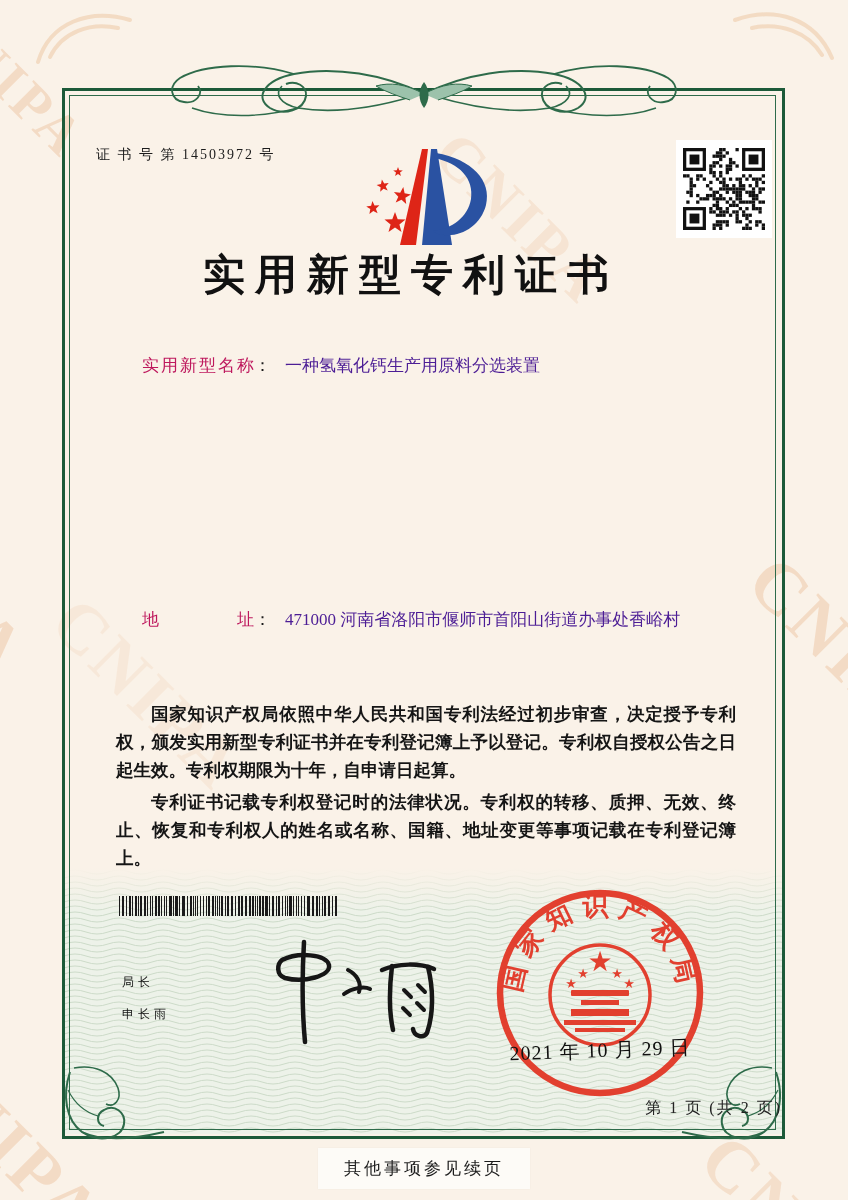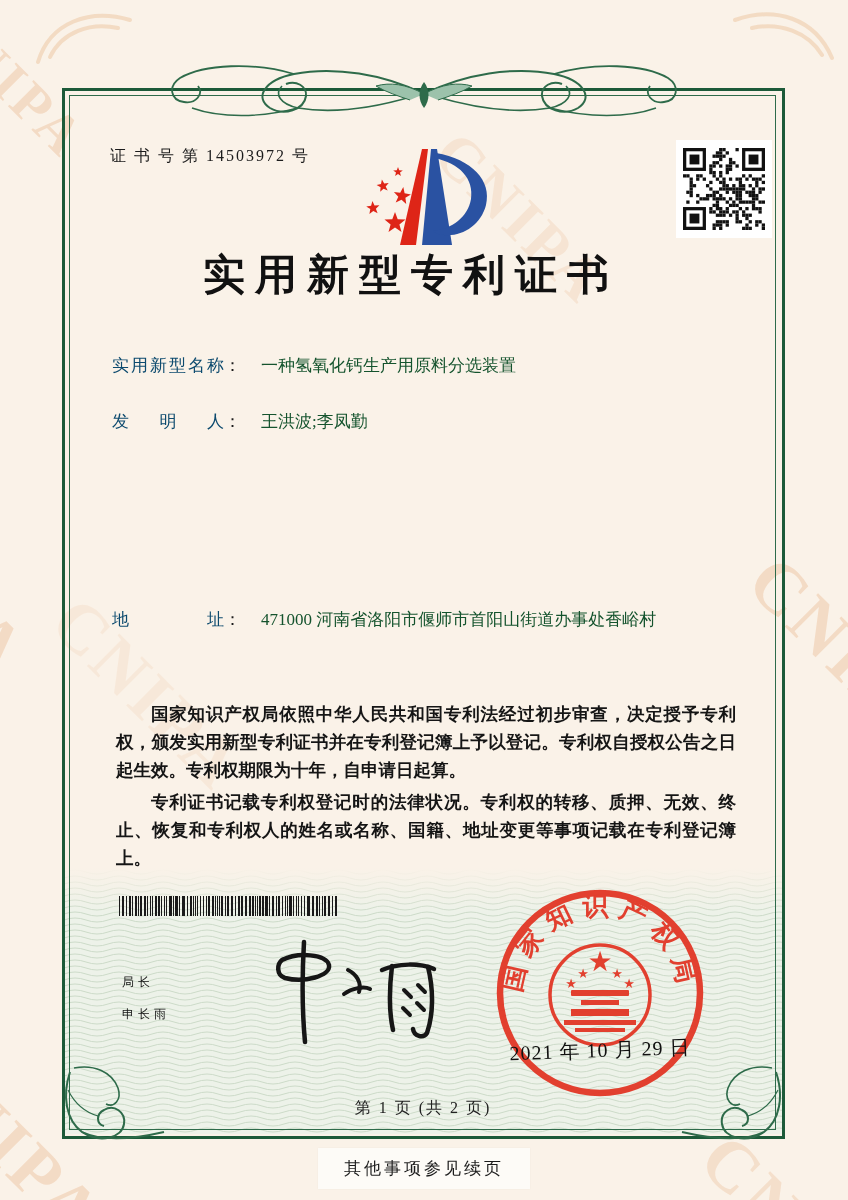--- a/index.html
+++ b/index.html
@@ -22,44 +22,44 @@
   .band{left:64px; top:868px; width:718px; height:266px; z-index:2;}
   .band-fade{left:64px; top:868px; width:718px; height:44px; z-index:2;
     background:linear-gradient(#faf2e8, rgba(250,242,232,0));}
   
   .frame-outer{left:62px; top:88px; width:717px; height:1045px;
     border:3px solid #1c5a39; z-index:3;}
   .frame-inner{left:69px; top:95px; width:705px; height:1033px;
     border:1px solid #2e6b4a; z-index:3;}
   .orn{z-index:4;}
   
-  .certno{left:110px; top:146px; z-index:5; font-size:16px; letter-spacing:2px; color:#1c1c1c;}
+  .certno{left:96px; top:146px; z-index:5; font-size:14px; letter-spacing:2px; color:#1c1c1c;}
   .logo{left:350px; top:143px; width:150px; height:110px; z-index:5;}
   .qrbox{left:676px; top:140px; width:96px; height:98px; background:#fff; z-index:5;
     display:flex; align-items:center; justify-content:center;}
   .title{left:52px; top:247px; width:718px; z-index:5; text-align:center;
     font-size:42px; font-weight:bold; letter-spacing:10px; color:#111;}
   
   .row{position:absolute; left:112px; z-index:5; font-size:17px; white-space:nowrap;}
-  .flabel{display:inline-block; width:112px; text-align:justify; text-align-last:justify; color:#0c4a6e;}
+  .flabel{display:inline-block; width:112px; text-align:justify; text-align-last:justify; color:#be185d;margin-left:30px;}
   .fcolon{display:inline-block; color:#1b1b1b;}
-  .fvalue{margin-left:20px; color:#14532d;}
+  .fvalue{margin-left:14px; color:#4c1d95;}
   .grant2{position:absolute; left:321px; top:0;}
   
   .bodytext{left:112px; top:696px; width:628px; z-index:5; font-size:17.5px;
     line-height:28px; text-align:justify; color:#151515;}
   .bodytext p{margin:4px; text-indent:2em;font-weight:bold;}
   
   .barcode{left:119px; top:896px; width:220px; height:20px; z-index:5;}
   .signoff{left:122px; z-index:6; font-size:12px; color:#111; letter-spacing:4px;}
   .sig{left:252px; top:936px; width:190px; height:110px; z-index:6;}
   .seal{left:485px; top:878px; width:230px; height:230px; z-index:6; opacity:.93;}
   .sealdate{left:497px; top:1037px; width:206px; z-index:7; text-align:center;
     font-size:20px; color:#111; letter-spacing:1px; transform:rotate(-2deg);}
-  .pageno{left:64px; top:1098px; width:718px; z-index:5; text-align:center;
+  .pageno{left:64px; top:1098px; width:718px; z-index:5; text-align:right;
     font-size:16px; color:#222; letter-spacing:2px;}
   .contnote{left:50%; top:1148px; transform:translateX(-50%); z-index:5;
     background:#fdfbf7; padding:9px 26px; font-size:17px; letter-spacing:3px;
     color:#1b1b1b; box-shadow:0 0 2px rgba(0,0,0,0.04); white-space:nowrap;}
 </style>
 </head>
 <body>
 
 <div class="page">
 
@@ -370,23 +370,20 @@
         <rect x="3.28" y="62.31999999999999" width="16.4" height="16.4" fill="#fff"></rect>
         <rect x="6.56" y="65.6" width="9.84" height="9.84" fill="#111"></rect>
       </svg>
   </div>
 
   <div class="abs title">实用新型专利证书</div>
 
   <div class="row" style="top:354px">
     <span class="flabel">实用新型名称</span><span class="fcolon">：</span><span class="fvalue">一种氢氧化钙生产用原料分选装置</span>
   </div>
-  <div class="row" style="top:410px">
-    <span class="flabel">发明人</span><span class="fcolon">：</span><span class="fvalue">王洪波;李凤勤</span>
-  </div>
   <div class="row" style="top:608px">
     <span class="flabel">地址</span><span class="fcolon">：</span><span class="fvalue">471000 河南省洛阳市偃师市首阳山街道办事处香峪村</span>
   </div>
 
 
   <div class="abs bodytext">
     <p>国家知识产权局依照中华人民共和国专利法经过初步审查，决定授予专利权，颁发实用新型专利证书并在专利登记簿上予以登记。专利权自授权公告之日起生效。专利权期限为十年，自申请日起算。</p>
     <p>专利证书记载专利权登记时的法律状况。专利权的转移、质押、无效、终止、恢复和专利权人的姓名或名称、国籍、地址变更等事项记载在专利登记簿上。</p>
   </div>
 

